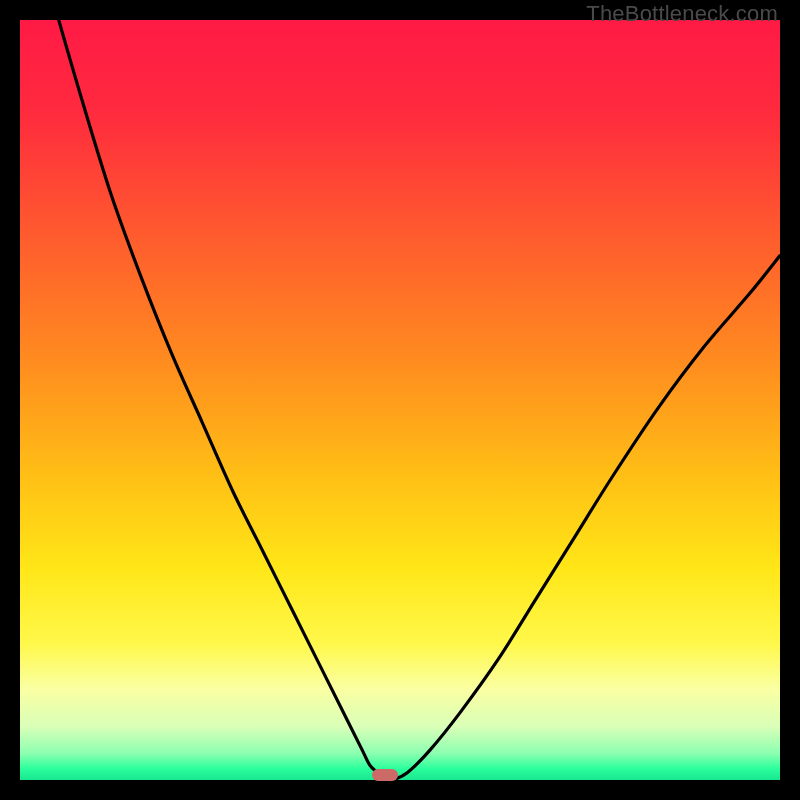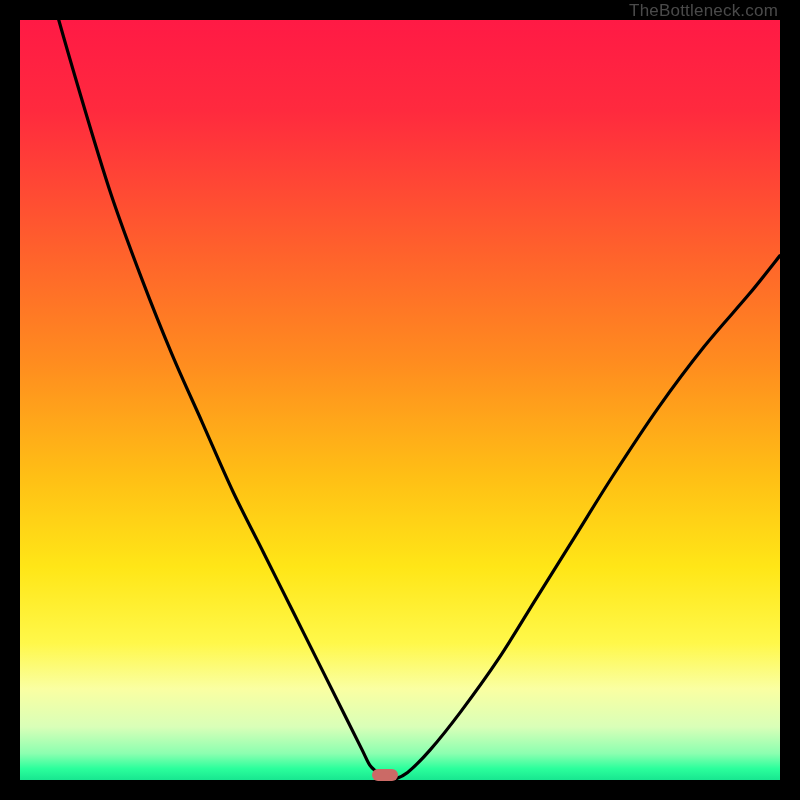--- a/index.html
+++ b/index.html
@@ -24,21 +24,21 @@
     left: 0;
     top: 0;
     width: 760px;
     height: 760px;
   }
   .watermark {
     position: absolute;
     top: 1px;
     right: 22px;
     color: #4a4a4a;
-    font-size: 17px;
+    font-size: 22px;
     font-weight: 500;
     letter-spacing: 0.2px;
     user-select: none;
   }
   svg.curve {
     position: absolute;
     left: 0;
     top: 0;
     width: 760px;
     height: 760px;

